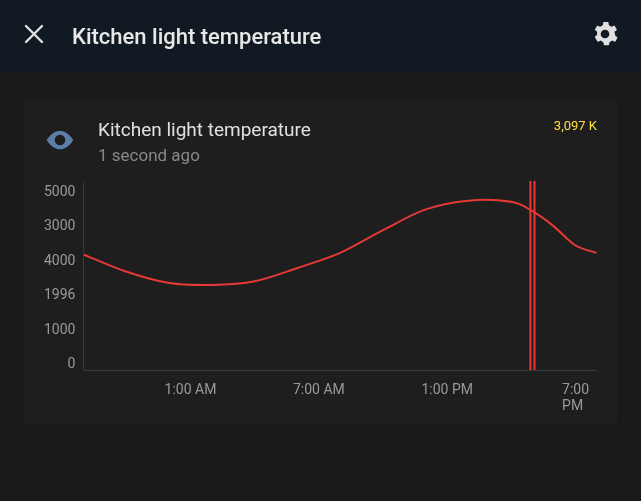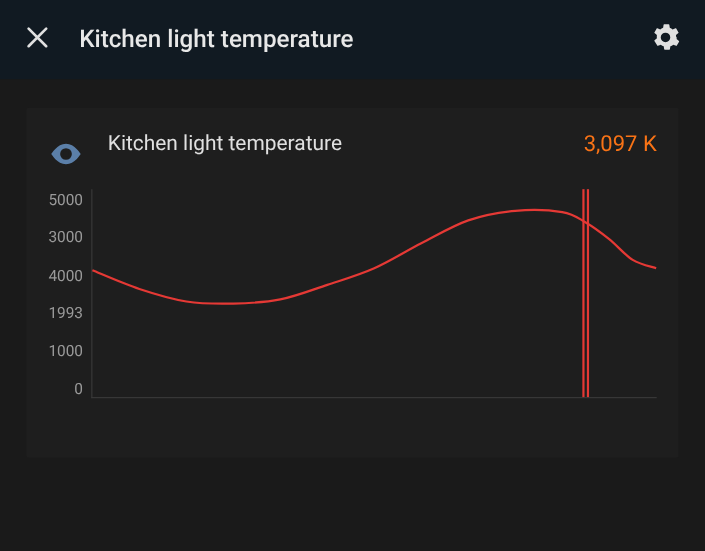--- a/index.html
+++ b/index.html
@@ -56,22 +56,22 @@
   .card-title {
     font-size: 19px;
     color: #e0e0e0;
     margin-bottom: 4px;
   }
   .card-subtitle {
     font-size: 17px;
     color: #888;
   }
   .card-value {
-    font-size: 20px;
-    color: #f97316;
+    font-size: 13px;
+    color: #fde047;
     white-space: nowrap;
   }
 
   .chart-area {
     position: relative;
     height: 220px;
     display: flex;
   }
   .y-axis {
     display: flex;
@@ -139,37 +139,44 @@
   <div class="card">
     <div class="card-header">
       <div class="eye-icon">
         <svg width="32" height="32" viewBox="0 0 24 24">
             <path fill="#5b7fa8" d="M12 5C6 5 2 12 2 12s4 7 10 7 10-7 10-7-4-7-10-7zm0 11a4 4 0 110-8 4 4 0 010 8z"></path>
             <circle cx="12" cy="12" r="2" fill="#1e1e1e"></circle>
           </svg>
       </div>
       <div class="card-title-group">
         <div class="card-title">Kitchen light temperature</div>
+        <div class="card-subtitle">1 second ago</div>
       </div>
       <div class="card-value">3,097 K</div>
     </div>
 
     <div class="chart-area">
       <div class="y-axis" id="y-axis">
           <span>5000</span>
           <span>3000</span>
           <span>4000</span>
-          <span>1993</span>
+          <span>1996</span>
           <span>1000</span>
           <span>0</span>
         </div>
       <div class="plot-wrapper">
         <div class="plot">
           <svg class="curve" id="curve-svg" viewBox="0 0 500 190" preserveAspectRatio="none">
               <path d="M 0 74.10000000000001 C 6.944444444444444 76.95, 27.77777777777778 86.45, 41.666666666666664 91.2 C 55.55555555555555 95.95, 69.44444444444444 100.38333333333333, 83.33333333333333 102.6 C 97.22222222222221 104.81666666666666, 111.11111111111111 104.81666666666666, 125 104.5 C 138.88888888888889 104.18333333333334, 152.77777777777777 103.55000000000001, 166.66666666666666 100.7 C 180.55555555555554 97.85, 194.44444444444446 92.14999999999999, 208.33333333333334 87.39999999999999 C 222.22222222222223 82.64999999999999, 236.11111111111111 78.53333333333333, 250 72.2 C 263.8888888888889 65.86666666666667, 277.7777777777778 56.68333333333334, 291.6666666666667 49.400000000000006 C 305.55555555555554 42.116666666666674, 319.44444444444446 33.440000000000005, 333.3333333333333 28.5 C 347.2222222222222 23.56, 361.1111111111111 21.026666666666657, 375 19.75999999999999 C 388.8888888888889 18.493333333333325, 406.25 19.12666666666667, 416.6666666666667 20.900000000000006 C 427.08333333333337 22.673333333333343, 430.55555555555554 26.283333333333342, 437.5 30.400000000000006 C 444.44444444444446 34.51666666666667, 451.38888888888886 39.9, 458.3333333333333 45.599999999999994 C 465.27777777777777 51.29999999999999, 472.22222222222223 60.16666666666666, 479.1666666666667 64.6 C 486.11111111111114 69.03333333333333, 496.52777777777777 70.93333333333334, 500 72.2" fill="none" stroke="#e53935" stroke-width="2" vector-effect="non-scaling-stroke"></path>
               <line x1="435.5" x2="435.5" y1="0" y2="190" stroke="#e53935" stroke-width="2" vector-effect="non-scaling-stroke"></line>
               <line x1="439.5" x2="439.5" y1="0" y2="190" stroke="#e53935" stroke-width="2" vector-effect="non-scaling-stroke"></line>
             </svg>
         </div>
+        <div class="x-axis" id="x-axis">
+            <span class="x-label" style="left: 20.8333%;">1:00 AM</span>
+            <span class="x-label" style="left: 45.8333%;">7:00 AM</span>
+            <span class="x-label" style="left: 70.8333%;">1:00 PM</span>
+            <span class="x-label" style="left: 95.8333%;">7:00 PM</span>
+          </div>
       </div>
     </div>
   </div>
 </div>
 
 </body></html>

